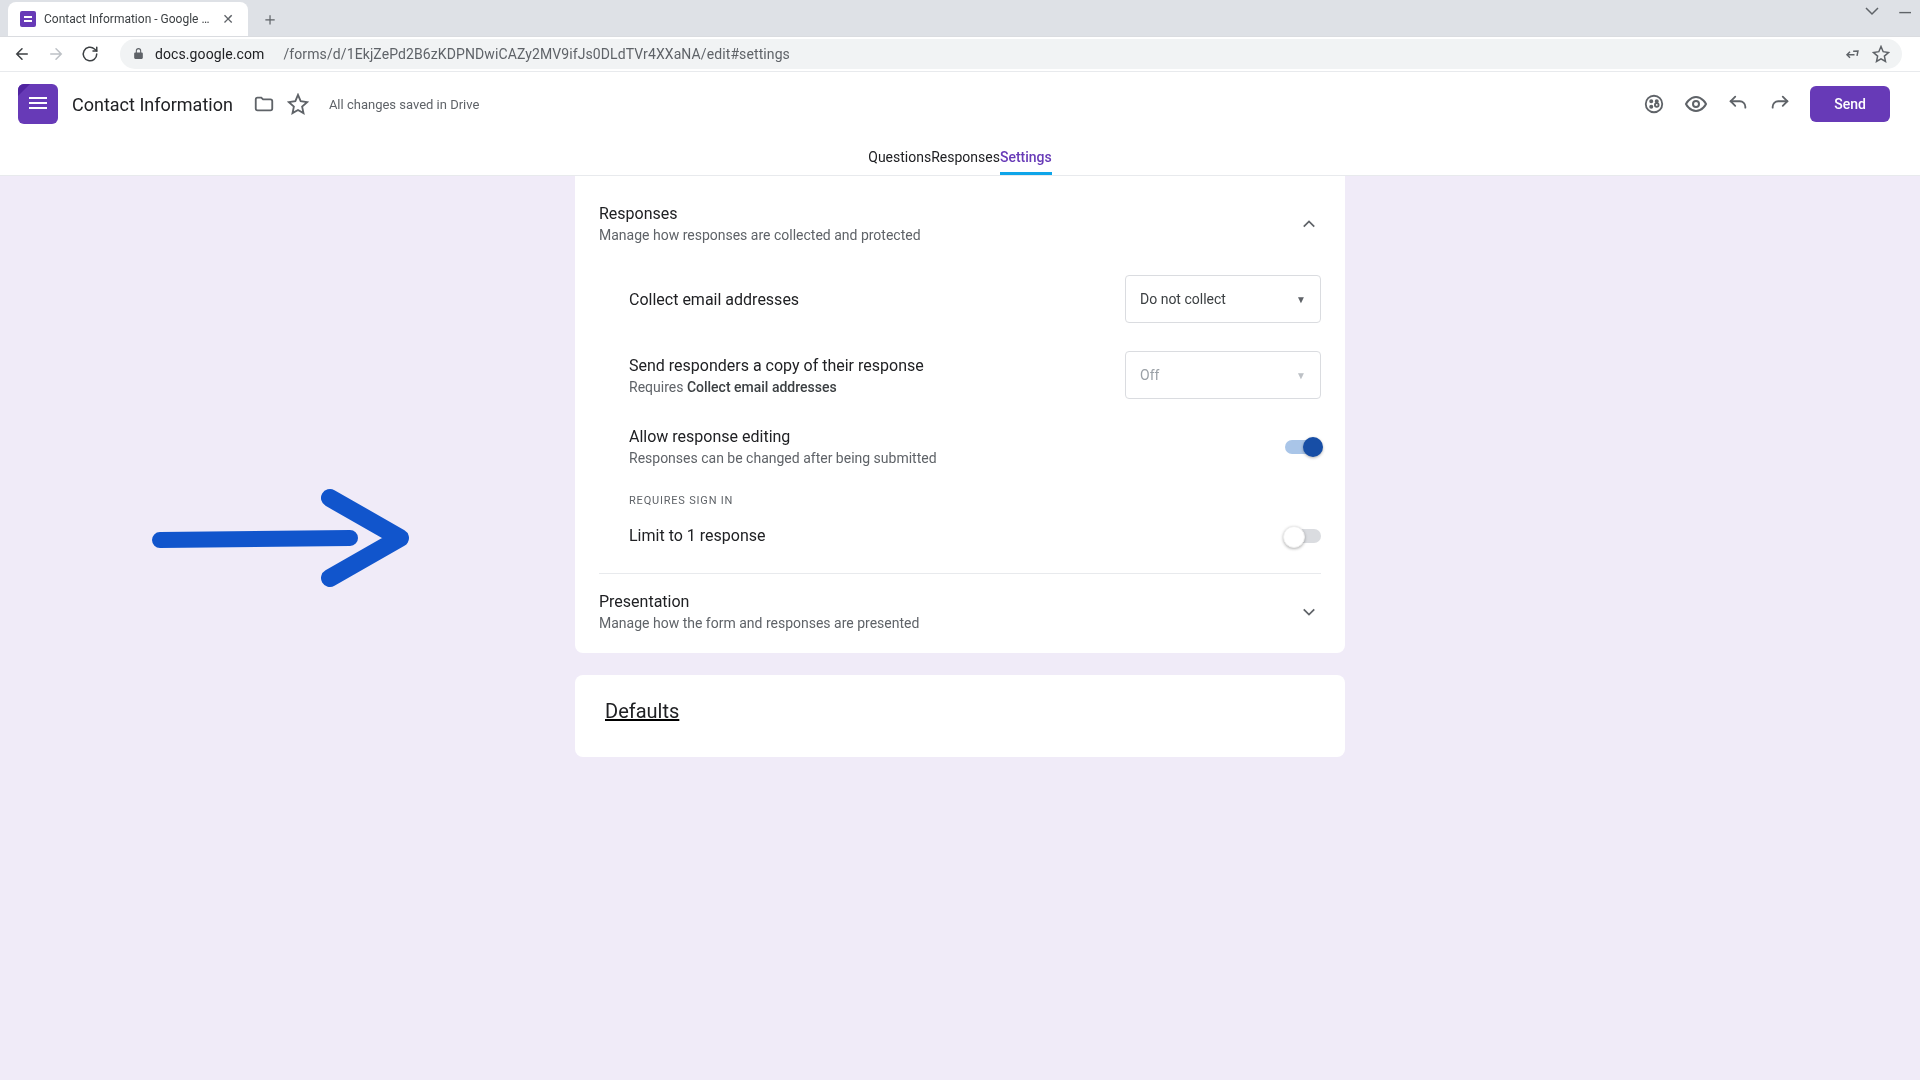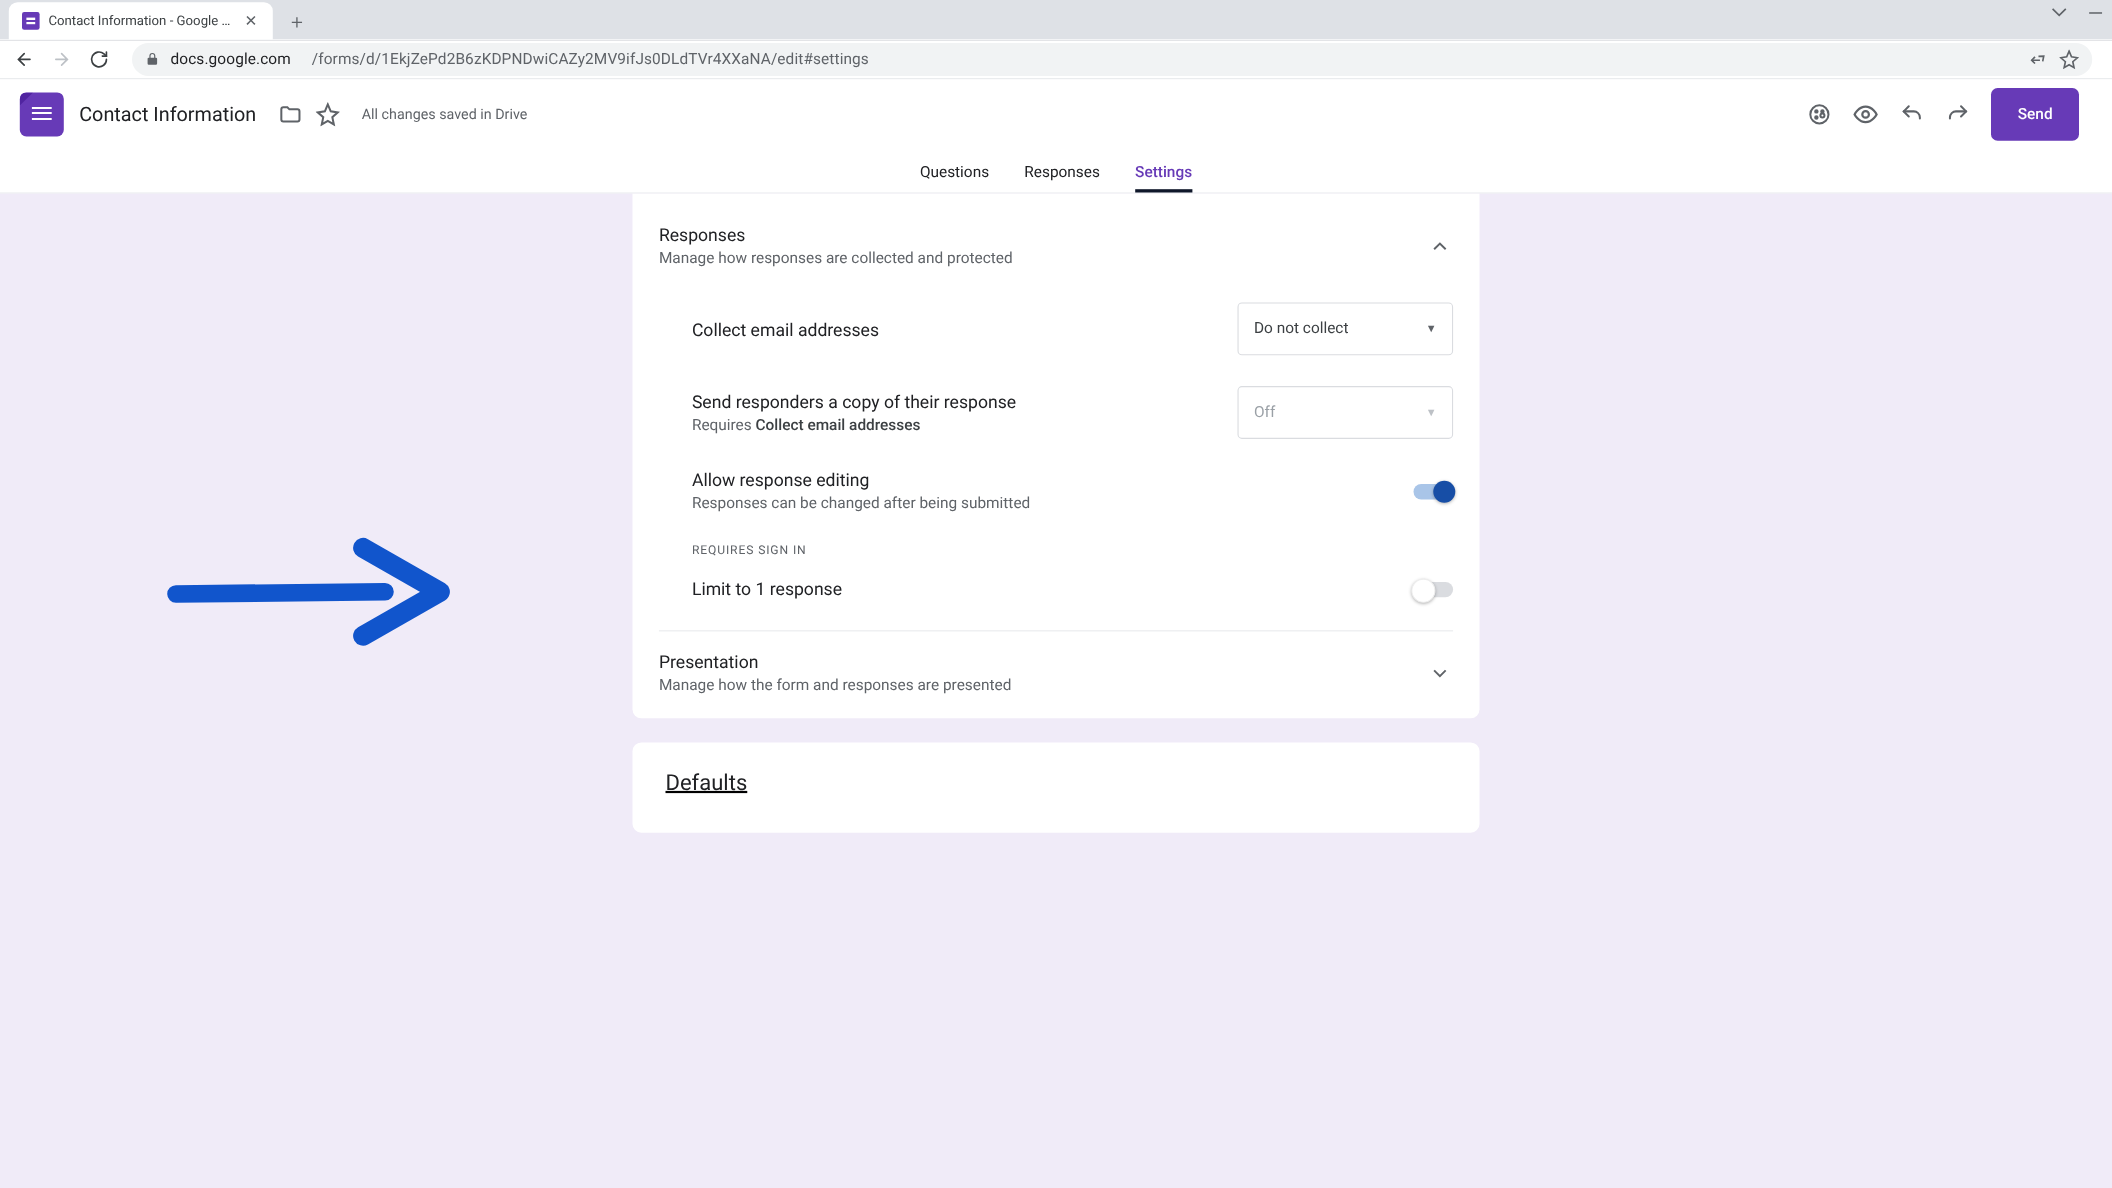--- a/index.html
+++ b/index.html
@@ -29,26 +29,26 @@
   .app-header { height: 64px; display: flex; align-items: center; padding: 0 18px; }
   .app-logo { width: 40px; height: 40px; background: #673ab7; border-radius: 6px; display: flex; align-items: center; justify-content: center; margin-right: 14px; position: relative; }
   .app-logo::before { content: ""; position: absolute; left: 0; top: 0; width: 0; height: 0; border-top: 12px solid #5024a0; border-right: 12px solid transparent; border-top-left-radius: 6px; }
   .app-logo-inner { width: 18px; height: 14px; background: repeating-linear-gradient(#fff 0 2px, transparent 2px 5px); }
   .form-title { font-size: 18px; color: #202124; margin-right: 14px; }
   .hdr-icon { color: #5f6368; display: flex; align-items: center; justify-content: center; cursor: pointer; padding: 6px; }
   .save-status { font-size: 13px; color: #5f6368; margin-left: 14px; }
   .hdr-spacer { flex: 1; }
   .hdr-actions { display: flex; align-items: center; gap: 18px; margin-right: 12px; }
   .hdr-actions .act { color: #5f6368; width: 24px; height: 24px; display:flex; align-items:center; justify-content:center; cursor: pointer; }
-  .send-btn { background: #673ab7; color: #fff; padding: 0 24px; height: 48px; border-radius: 6px; font-size: 14px; font-weight: 500; display: flex; align-items: center; cursor: pointer; }
-
-  
-  .form-tabs { display: flex; align-items: flex-end; justify-content: center; gap: 32px; height: 40px; border-bottom: 1px solid #e8eaed; }
+  .send-btn { background: #673ab7; color: #fff; padding: 0 24px; height: 36px; border-radius: 6px; font-size: 14px; font-weight: 500; display: flex; align-items: center; cursor: pointer; }
+
+  
+  .form-tabs { display: flex; align-items: flex-end; justify-content: center; height: 40px; border-bottom: 1px solid #e8eaed; }
   .form-tab { font-size: 14px; color: #202124; padding-bottom: 10px; cursor: pointer; }
-  .form-tab.active { color: #673ab7; font-weight: 500; border-bottom: 3px solid #0f172a; padding-bottom: 7px; }
+  .form-tab.active { color: #673ab7; font-weight: 500; border-bottom: 3px solid #0ea5e9; padding-bottom: 7px; }
 
   
   .content-area { background: #f0ebf8; height: calc(1080px - 72px - 64px - 40px); overflow: auto; padding-bottom: 40px; }
   .card { background: #fff; width: 770px; margin: 0 auto 22px; border-radius: 8px; padding: 24px 24px 8px; }
   .card:first-child { margin-top: 0; border-radius: 0 0 8px 8px; }
   .section-head { display: flex; align-items: center; cursor: pointer; padding: 4px 0 18px; }
   .section-head .info { flex: 1; }
   .sec-title { font-size: 16px; color: #202124; margin-bottom: 4px; }
   .sec-subtitle { font-size: 14px; color: #5f6368; }
   .chevron { color: #5f6368; width: 24px; display:flex; align-items:center; justify-content: center; transform-origin: center; }

